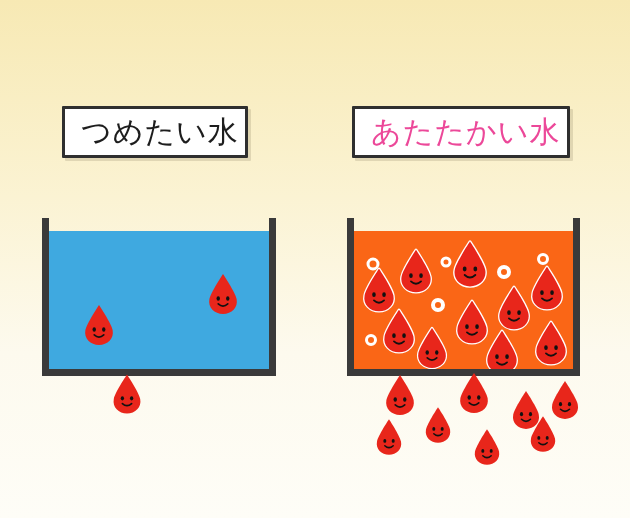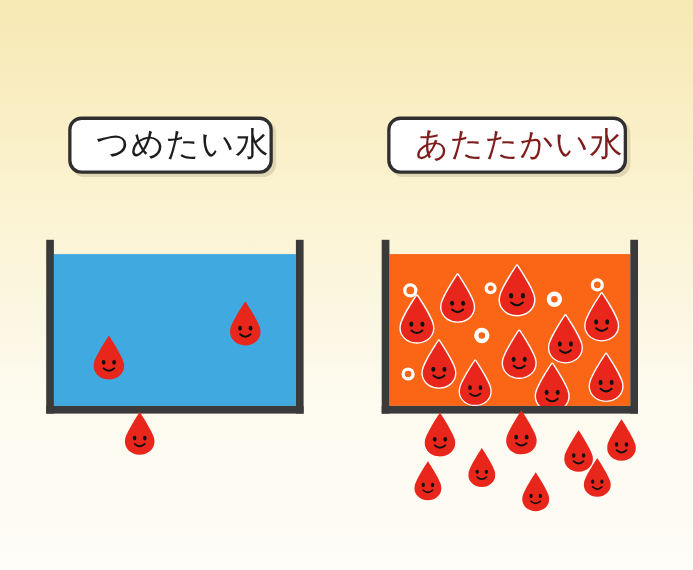--- a/index.html
+++ b/index.html
@@ -19,24 +19,24 @@
     background: linear-gradient(to bottom, #f7e9b4 0%, #fbf3d3 38%, #fdfaee 68%, #fefdf7 100%);
     overflow: hidden;
   }
 
   
   .label-plate {
     position: absolute;
     box-sizing: border-box;
     background: #ffffff;
     border: 3px solid #2f2f2f;
-    border-radius: 12px;
+    border-radius: 1px;
     display: flex;
     align-items: center;
-    justify-content: flex-end;
+    justify-content: flex-start;
     box-shadow: 3px 3px 0 rgba(120,110,80,0.20);
     white-space: nowrap;
     padding-left: 16px;
   }
   .label-plate .label-text {
     font-size: 30px;
     line-height: 1;
     color: #1d1d1d;
     letter-spacing: 1px;
     font-weight: 500;
@@ -88,21 +88,21 @@
 </head>
 <body>
 
 <div id="stage" style="background: linear-gradient(rgb(247, 233, 180) 0%, rgb(251, 243, 211) 38%, rgb(253, 250, 238) 68%, rgb(254, 253, 247) 100%);">
 
   <div class="label-plate" id="label-cold" style="left: 62px; top: 106px; width: 186px; height: 52px; border-color: rgb(47, 47, 47); background: rgb(255, 255, 255);">
     <span class="label-text" style="color: rgb(29, 29, 29);">つめたい水</span>
   </div>
 
   <div class="label-plate" id="label-warm" style="left: 352px; top: 106px; width: 218px; height: 52px; border-color: rgb(47, 47, 47); background: rgb(255, 255, 255);">
-    <span class="label-text" style="color: #7f1d1d; margin-left: 16px;">あたたかい水</span>
+    <span class="label-text" style="color: #ec4899;">あたたかい水</span>
   </div>
 
   <div class="beaker" id="beaker-cold" style="left: 42px; top: 218px; width: 234px; height: 158px;">
     <div class="water" id="water-cold" style="background: rgb(63, 169, 224); top: 13px;"></div>
     <div class="inner" id="inner-cold" style="top: 13px;">
         <div class="drop" style="left: 50px; top: 94px;">
           <svg width="34" height="41.48" viewBox="0 0 100 122">
             <path d="M50 2 C50 2 86 56 90 76 C95 101 75 120 50 120 C25 120 5 101 10 76 C14 56 50 2 50 2 Z" fill="#e8261b"></path>
             <ellipse cx="36" cy="74" rx="5" ry="6.5" fill="#111111"></ellipse>
             <ellipse cx="64" cy="74" rx="5" ry="6.5" fill="#111111"></ellipse>

